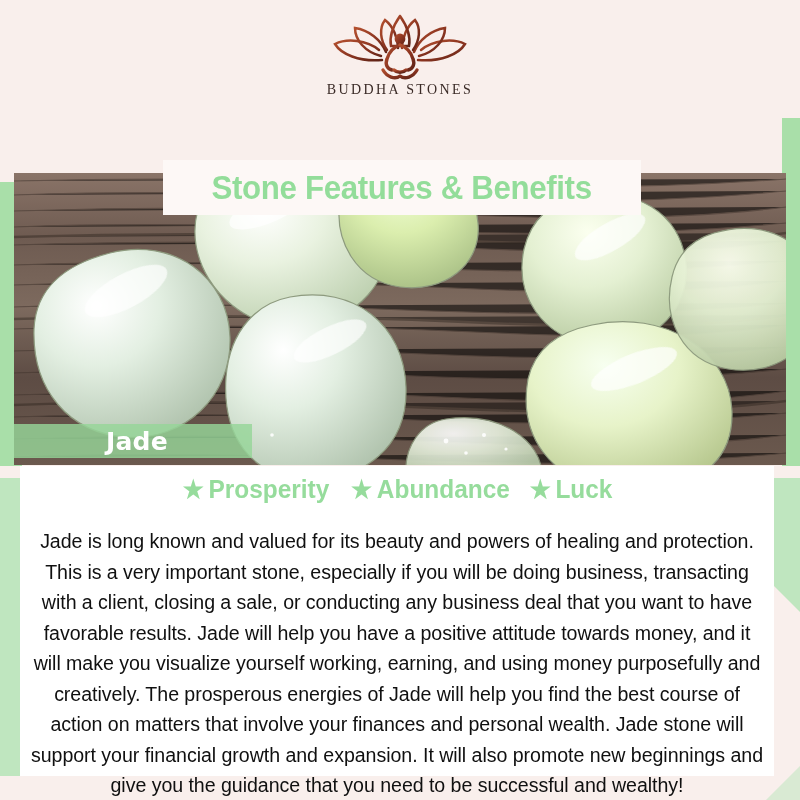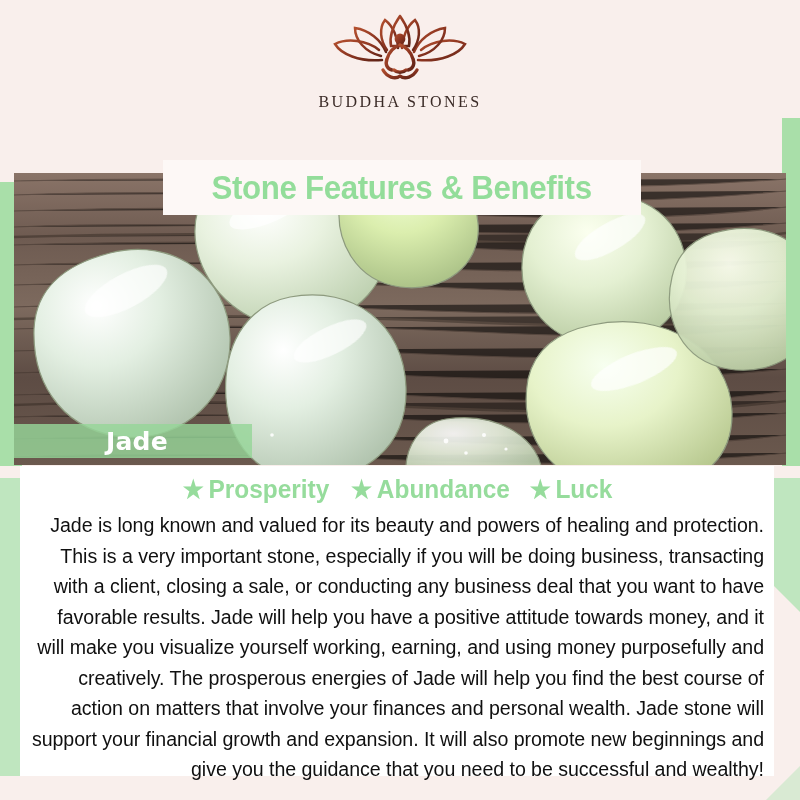--- a/index.html
+++ b/index.html
@@ -68,23 +68,23 @@
   .header {
     position:absolute; left:0; top:0;
     width:800px; height:118px;
     background:#f9efec;
     display:flex; flex-direction:column;
     align-items:center; justify-content:flex-start;
     padding-top:14px;
   }
   .logo-mark { width:150px; height:68px; display:block; }
   .logo-word {
-    margin-top:11px;
+    margin-top:0;
     font-family:"Liberation Serif", serif;
-    font-size:16px;
+    font-size:14px;
     letter-spacing:2.4px;
     color:#3a2a26;
     font-weight:400;
   }
 
   
   .title-banner {
     position:absolute; left:163px; top:118px;
     width:478px; height:55px;
     background:#fdf8f6;
@@ -149,26 +149,26 @@
     font-family:"Liberation Sans Narrow","Liberation Sans", sans-serif;
     font-weight:bold;
     font-size:26px;
     color:#96dc9c;
     transform:scaleX(.94);
     white-space:nowrap;
   }
   .benefit-star { font-size:25px; line-height:1; color:#96dc9c; }
 
   .description {
-    margin-top:2px;
+    margin-top:18px;
     font-family:"Liberation Sans Narrow","Liberation Sans", sans-serif;
     font-size:19.6px;
     line-height:30.5px;
     color:#101010;
-    text-align:right;
+    text-align:center;
     letter-spacing:-0.05px;
     padding:0 2px;
   }
 
   
   .body-pink-strip{
     position:absolute; left:0; top:466px;
     width:800px; height:12px;
     background:#f9efec;
     z-index:2;

